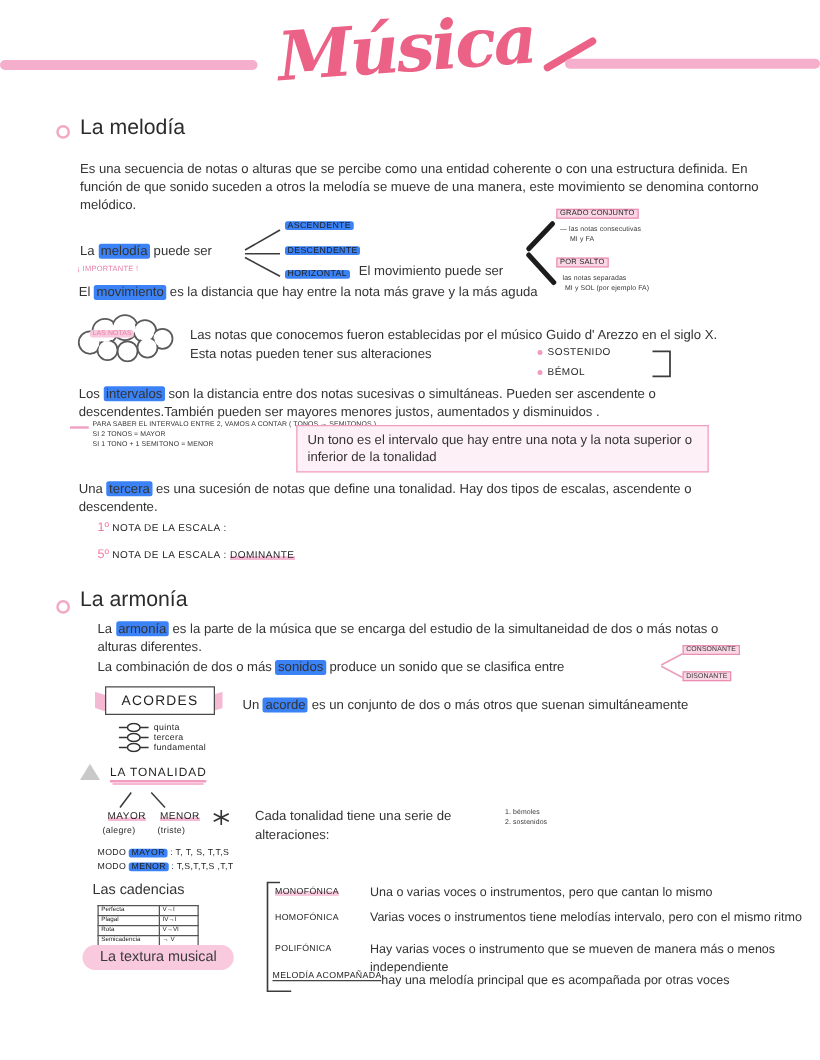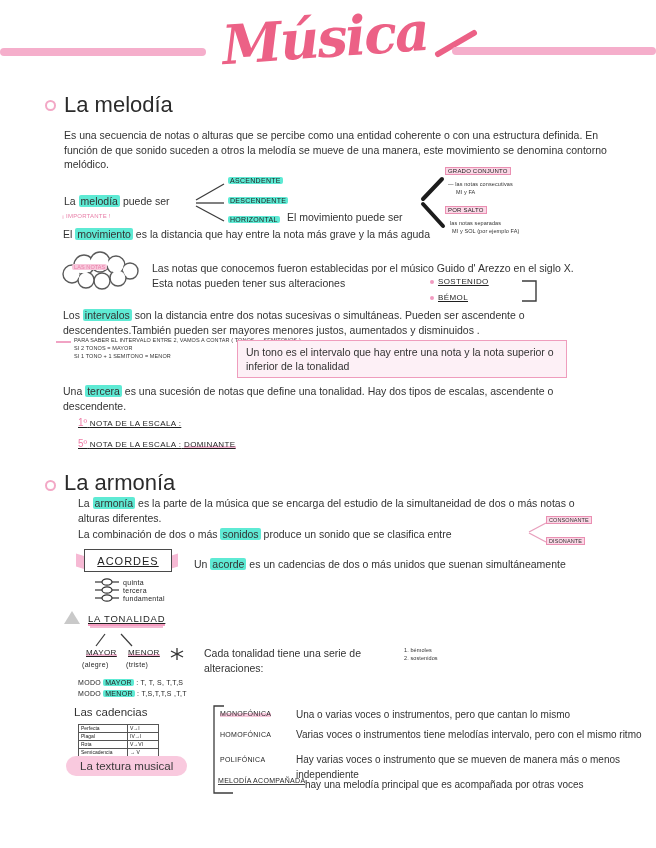--- a/index.html
+++ b/index.html
@@ -4,25 +4,25 @@
 <style>
   html,body{margin:0;padding:0;background:#ffffff;}
   .page{position:relative;width:656px;height:848px;background:#ffffff;overflow:hidden;
         font-family:"Liberation Sans",sans-serif;color:#343434;}
   .abs{position:absolute;}
   .overlay{position:absolute;left:0;top:0;pointer-events:none;}
   .hr-pink{height:8px;background:#f5aecb;border-radius:4px;}
   .music-title{font-family:"DejaVu Serif",serif;font-style:italic;font-weight:bold;
                font-size:54px;color:#ec6186;transform:rotate(-4deg);letter-spacing:-2px;}
   .ring{width:7px;height:7px;border:2px solid #f3a8c6;border-radius:50%;}
-  .section-h{font-size:22px;color:#2b2b2b;}
+  .section-h{font-size:17px;color:#2b2b2b;}
   .body-text{font-size:10.5px;line-height:14.5px;color:#333;}
-  .hl{background:#5eead4;border-radius:2px;padding:0 2px;}
+  .hl{background:#3b82f6;border-radius:2px;padding:0 2px;}
   .hw{font-size:7px;letter-spacing:.3px;color:#1f1f1f;}
-  .hw8{font-size:8px;letter-spacing:.4px;color:#1f1f1f;text-decoration:underline;}
+  .hw8{font-size:8px;letter-spacing:.4px;color:#1f1f1f;}
   .hw6{font-size:6px;letter-spacing:.2px;color:#222;}
   .hw5{font-size:5.5px;letter-spacing:.1px;color:#333;}
   .pink-hw{color:#e87fa8;}
   .pinkbox{border:1px solid #ea8fb2;background:#fbd7e6;padding:0 2px;display:inline-block;}
   .u-pink{box-shadow:inset 0 -3px 0 #f6b9d4;}
   .uu-pink{border-bottom:2px solid #f49cc0;box-shadow:0 4px 0 -2px #f6b9d4;}
   .tono-box{border:1.5px solid #ef9dbd;background:#fdf0f6;font-size:10.5px;line-height:14px;
             padding:4px 8px;color:#333;}
   .pill{background:#f9c9de;border-radius:11px;padding:4px 14px;font-size:11.5px;color:#3a3a3a;}
   .cad-table{border-collapse:collapse;}
@@ -174,21 +174,21 @@
   </div>
   <div class="abs hw5 pinkbox" style="left:546px;top:516px;">CONSONANTE</div>
   <div class="abs hw5 pinkbox" style="left:546px;top:537px;">DISONANTE</div>
 
   <div class="abs ribbon-tail" style="left:76px;top:556px;transform:skewY(18deg);"></div>
   <div class="abs ribbon-tail" style="left:162px;top:556px;transform:skewY(-18deg);"></div>
   <div class="abs ribbon" style="left:84px;top:549px;">
     <span class="hw8" style="font-size:11px;letter-spacing:1px;">ACORDES</span>
   </div>
   <div class="abs body-text" style="left:194px;top:557px;width:445px;">
-    <span>Un </span><span class="hl">acorde</span><span> es un cadencias de dos o más unidos que suenan simultáneamente</span>
+    <span>Un </span><span class="hl">acorde</span><span> es un conjunto de dos o más otros que suenan simultáneamente</span>
   </div>
 
   <div class="abs" style="left:95px;top:578px;">
     <div class="chord-row">
       <svg width="24" height="8">
           <line x1="0" y1="4" x2="24" y2="4" stroke="#333" stroke-width="1.2"></line>
           <ellipse cx="12" cy="4" rx="5" ry="3.2" fill="#fff" stroke="#333" stroke-width="1.2"></ellipse>
         </svg>
       <span class="hw">quinta</span>
     </div>

